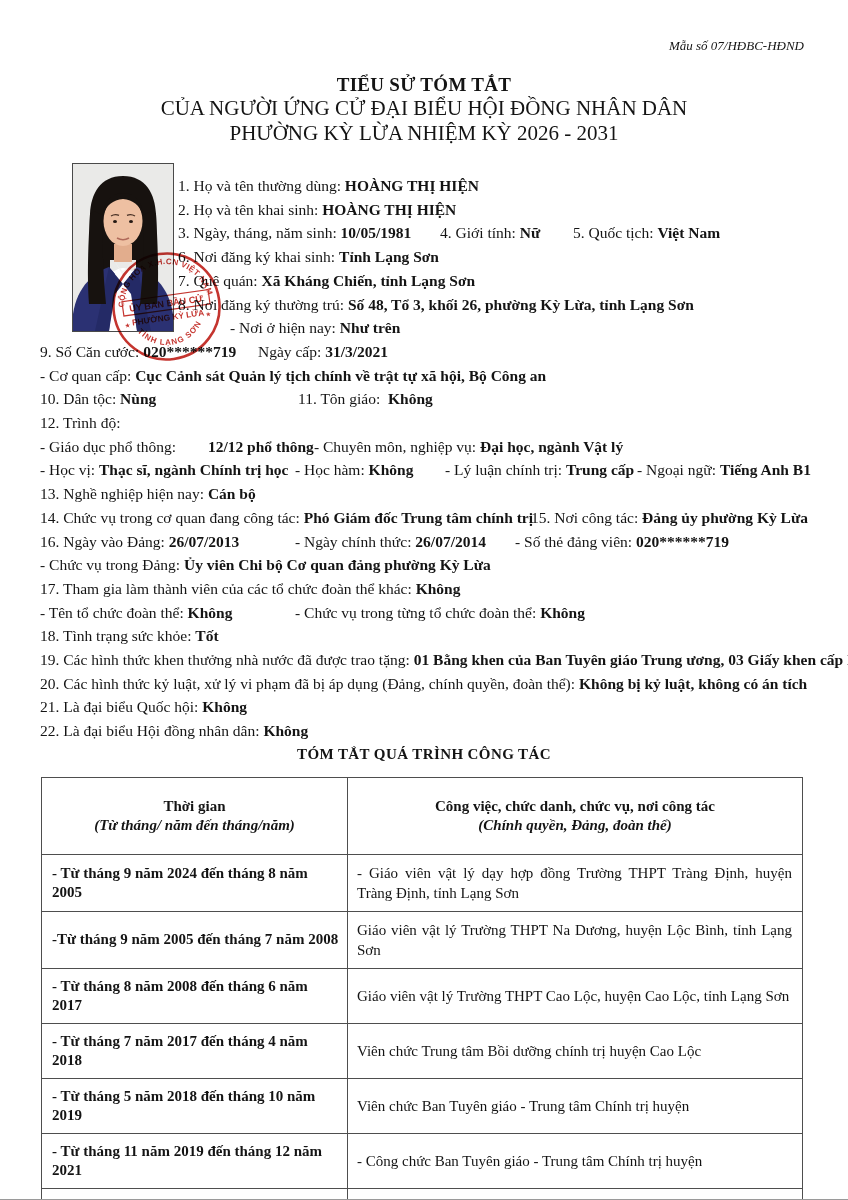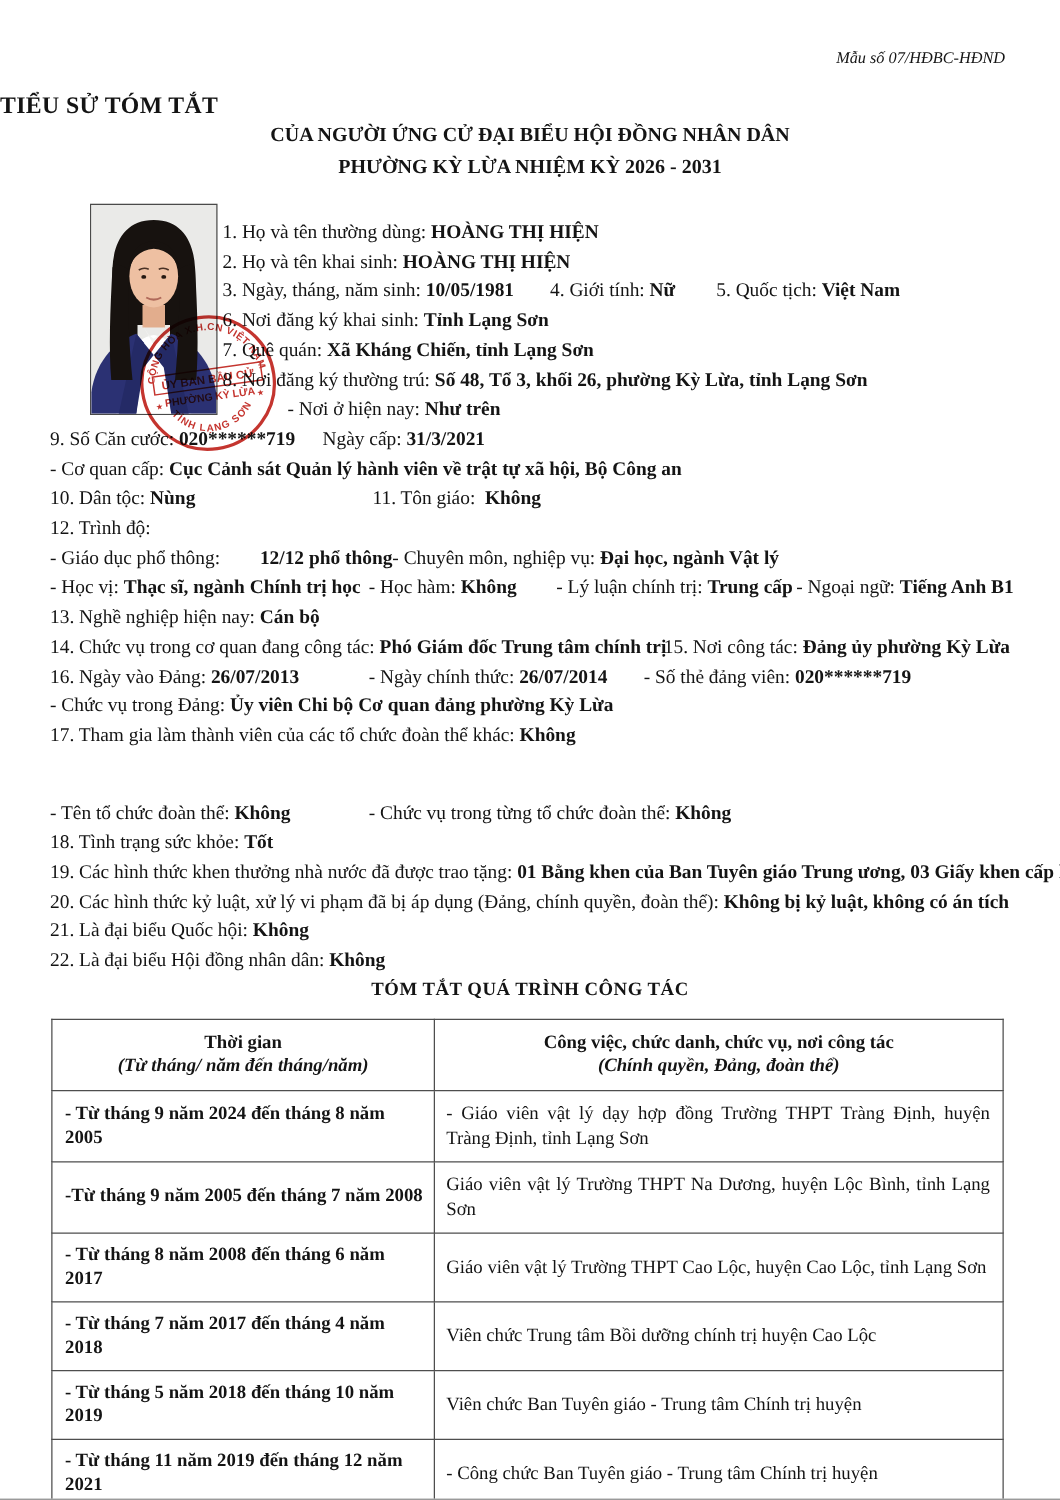--- a/index.html
+++ b/index.html
@@ -14,29 +14,29 @@
     overflow:hidden;
   }
   .form-no {
     padding:38px 44px 0 0;
     text-align:right;
     font-style:italic;
     font-size:13px;
   }
   .title {
     margin-top:20px;
-    text-align:left;
+    text-align:center;
     font-size:19px;
     font-weight:bold;
     letter-spacing:.3px;
   }
   .subtitle {
     text-align:center;
-    font-size:16px;
-    font-weight:bold;
+    font-size:21px;
+    font-weight:normal;
     line-height:25px;
   }
   .content { padding:0 40px; }
 
   .photo-frame {
     position:absolute;
     left:72px; top:163px;
     width:102px; height:169px;
     border:1px solid #4a4a4a;
     background:#e9e9e7;
@@ -78,21 +78,21 @@
   table.history {
     border-collapse:collapse;
     width:762px;
     margin:12px 0 0 1px;
     border:1.5px solid #3c3c3c;
   }
   table.history th, table.history td {
     border:1px solid #4e4e4e;
     font-size:15px;
   }
-  table.history th { padding:9px 8px; vertical-align:middle; }
+  table.history th { padding:19px 8px; vertical-align:middle; }
   table.history col.c-time { width:306px; }
   .th-title { font-weight:bold; line-height:19px; }
   .th-sub { font-weight:bold; font-style:italic; line-height:19px; }
   td.td-time {
     padding:8px 6px 8px 10px;
     font-weight:bold;
     vertical-align:middle;
     line-height:19px;
     margin-top:34px;
   }
@@ -225,21 +225,21 @@
             <span class="val">020******719</span>
           </span>
           <span class="seg">
             <span class="lbl">Ngày cấp: </span>
             <span class="val">31/3/2021</span>
           </span>
         </div>
         <div class="pline">
           <span class="seg">
             <span class="lbl">- Cơ quan cấp: </span>
-            <span class="val">Cục Cảnh sát Quản lý hành viên về trật tự xã hội, Bộ Công an</span>
+            <span class="val">Cục Cảnh sát Quản lý tịch chính về trật tự xã hội, Bộ Công an</span>
           </span>
         </div>
         <div class="pline">
           <span class="seg" style="min-width: 258px;">
             <span class="lbl">10. Dân tộc: </span>
             <span class="val">Nùng</span>
           </span>
           <span class="seg">
             <span class="lbl">11. Tôn giáo:  </span>
             <span class="val">Không</span>
@@ -315,21 +315,21 @@
             <span class="val">Ủy viên Chi bộ Cơ quan đảng phường Kỳ Lừa</span>
           </span>
         </div>
         <div class="pline">
           <span class="seg">
             <span class="lbl">17. Tham gia làm thành viên của các tổ chức đoàn thể khác: </span>
             <span class="val">Không</span>
           </span>
         </div>
         <div class="pline">
-          <span class="seg" style="min-width: 255px; margin-top: 38px;">
+          <span class="seg" style="min-width: 255px;">
             <span class="lbl">- Tên tổ chức đoàn thể: </span>
             <span class="val">Không</span>
           </span>
           <span class="seg">
             <span class="lbl">- Chức vụ trong từng tổ chức đoàn thể: </span>
             <span class="val">Không</span>
           </span>
         </div>
         <div class="pline">
           <span class="seg">

